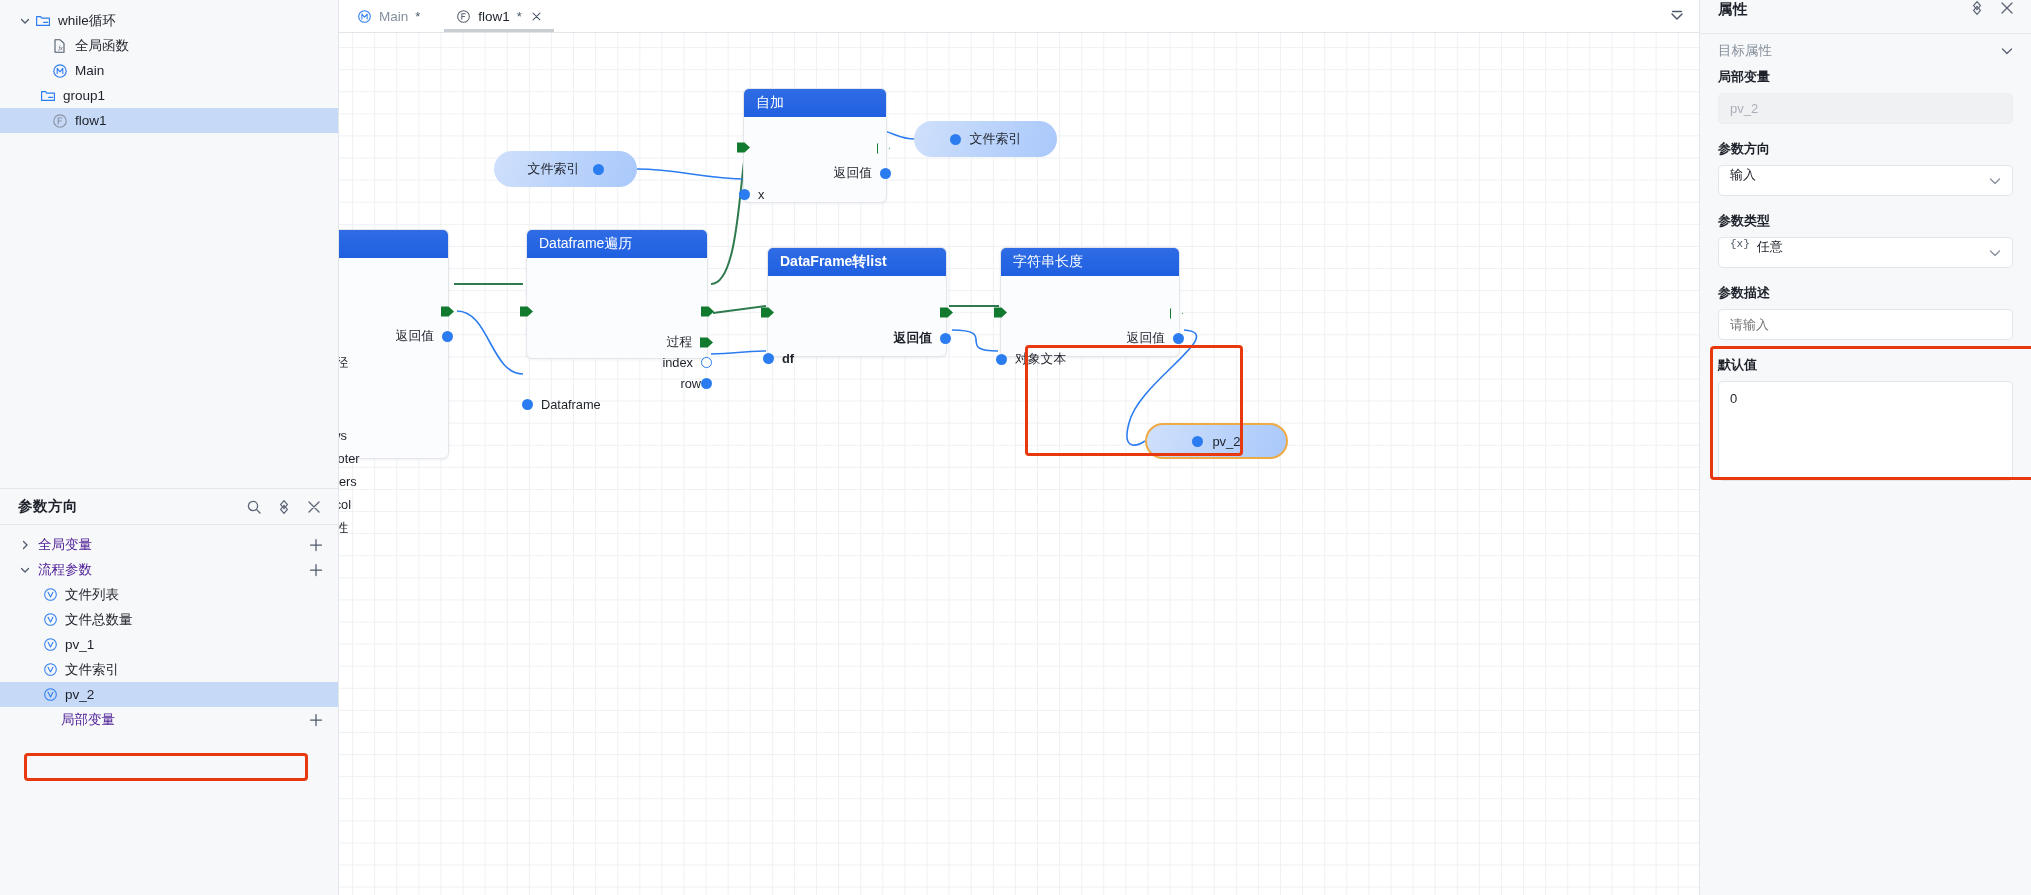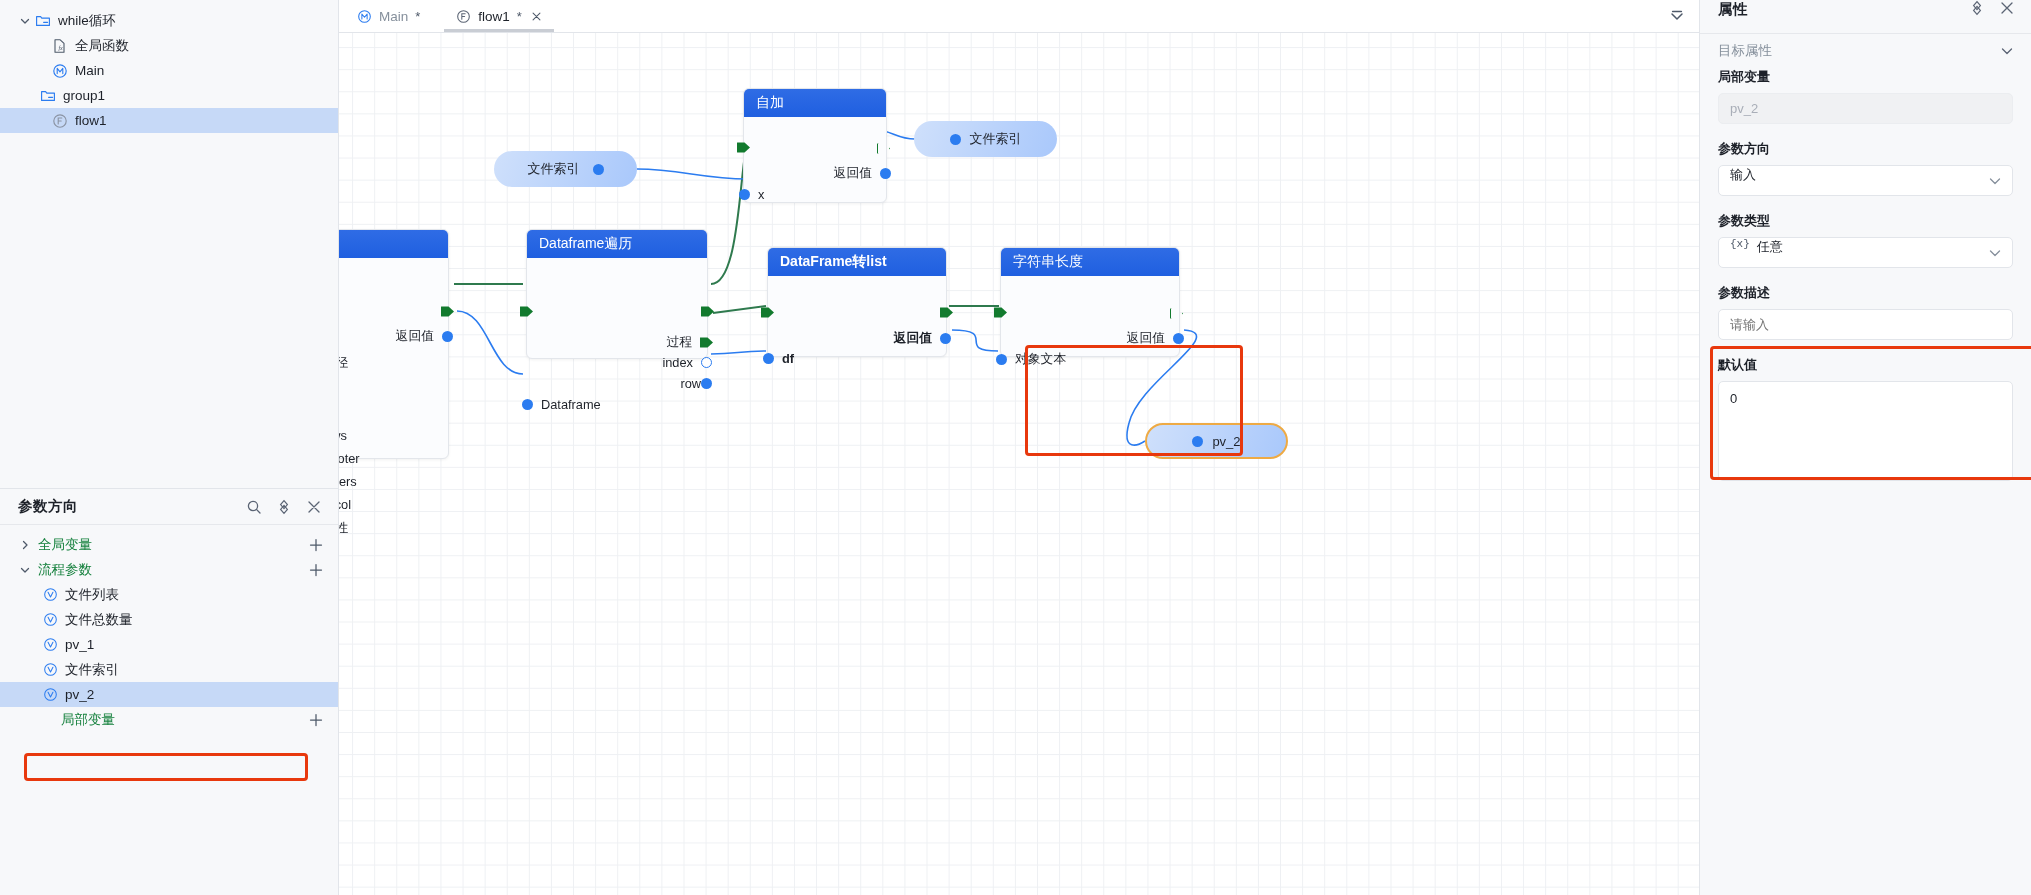--- a/index.html
+++ b/index.html
@@ -51,21 +51,21 @@
     flex: none; border-top: 1px solid #e2e5ea; background: #f7f8fa;
     height: 407px;
   }
   .vars-header {
     height: 36px; display: flex; align-items: center;
     padding: 0 16px 0 18px; border-bottom: 1px solid #e6e8ec;
   }
   .vars-list { padding-top: 7px; position: relative; }
   .var-group {
     display: flex; align-items: center; height: 25px;
-    padding-right: 14px; font-size: 13.5px; color: #15803d;
+    padding-right: 14px; font-size: 13.5px; color: #4c1d95;
     cursor: pointer;
   }
   .var-group .plus { margin-left: auto; }
   .var-item {
     display: flex; align-items: center; height: 25px;
     padding-left: 43px; font-size: 13.5px; color: #1d2129; cursor: pointer;
   }
   .var-item.selected { background: #c6d9f7; }
   .var-icon { width: 15px; height: 15px; margin-right: 7px; flex: none; }
   .red-outline-var {

